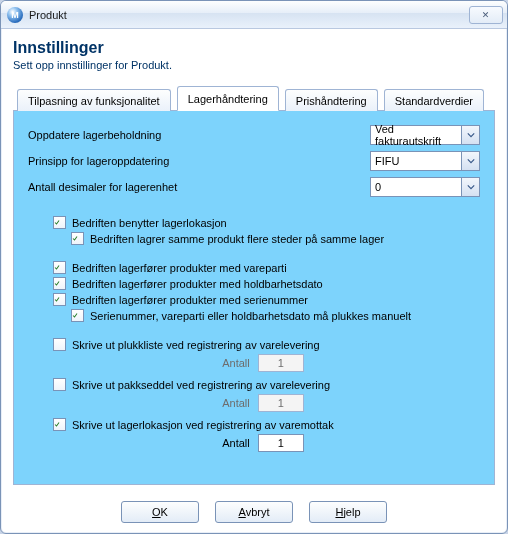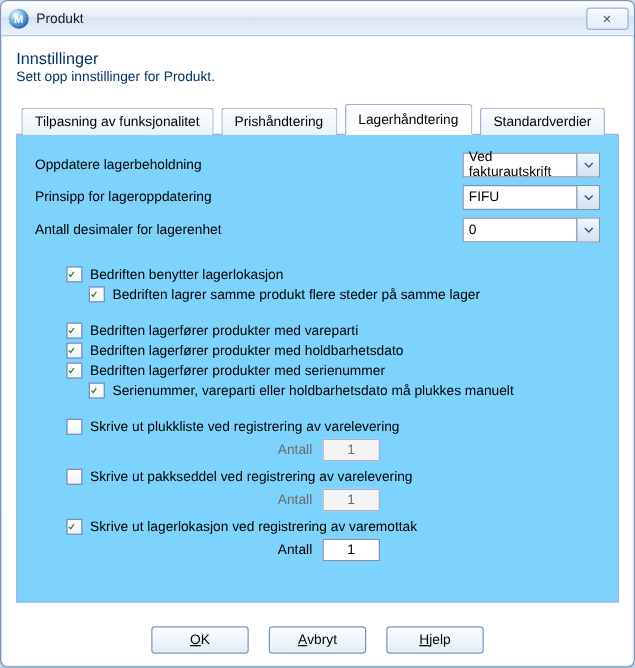--- a/index.html
+++ b/index.html
@@ -45,21 +45,21 @@
     font-size: 9px; color:#4a5d7a; letter-spacing:1px;
     cursor: default;
   }
   .content {
     padding: 10px 12px 0 12px;
   }
   .heading-row {
     display:flex; align-items:flex-start; gap:8px;
     margin-bottom: 14px;
   }
-  .heading-text h3 { margin:0 0 2px 0; font-size: 13px; font-weight:normal; color:#003366; }
+  .heading-text h3 { margin:0 0 2px 0; font-size: 16px; font-weight:bold; color:#003366; }
   .heading-text .sub { color:#003366; }
   .tabs {
     display:flex; align-items:flex-end; gap:6px;
     border-bottom: 1px solid #9fb4d4;
     padding: 0 4px;
   }
   .tab {
     border:1px solid #9fb4d4;
     border-bottom: none;
     background: linear-gradient(#fdfefe,#eaf1fa);
@@ -154,22 +154,22 @@
   <div class="content">
     <div class="heading-row">
       <div class="heading-text">
         <h3>Innstillinger</h3>
         <div class="sub">Sett opp innstillinger for Produkt.</div>
       </div>
     </div>
 
     <div class="tabs">
       <div class="tab">Tilpasning av funksjonalitet</div>
+      <div class="tab active">Lagerhåndtering</div>
       <div class="tab">Prishåndtering</div>
-      <div class="tab active">Lagerhåndtering</div>
       <div class="tab">Standardverdier</div>
     </div>
 
     <div class="tab-body">
 
       <div class="form-row">
         <div class="lbl">Oppdatere lagerbeholdning</div>
         <div class="combo">
           <div class="val">Ved fakturautskrift</div>
           <div class="arrow">

